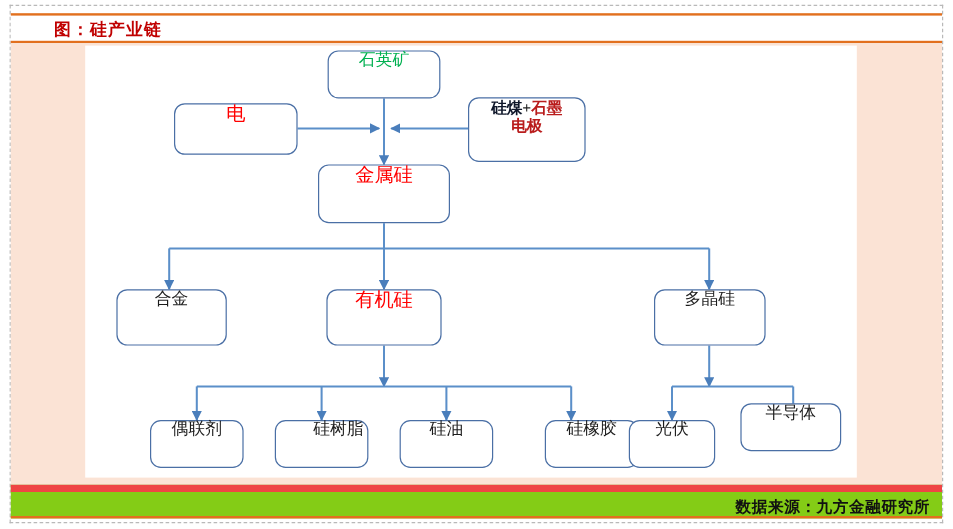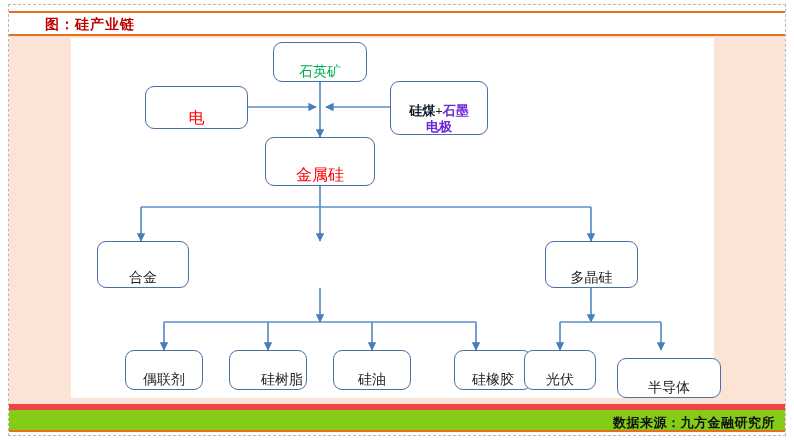--- a/index.html
+++ b/index.html
@@ -113,34 +113,34 @@
   }
 
   
   .node {
     position: absolute;
     box-sizing: border-box;
     border: 1.6px solid #4a6fa5;
     border-radius: 9px;
     background: #ffffff;
     display: flex;
-    align-items: flex-end;
+    align-items: flex-start;
     justify-content: center;
     text-align: center;
     line-height: 1.18;
     font-family: "Liberation Serif", "DejaVu Serif", serif;
     font-size: 14px;
     color: #1c1c1c;
   }
   .node.green  { color: #00b050; }
   .node.red    { color: #ff0000; }
   .node.bold   { font-weight: bold; }
   .node.big    { font-size: 16px; }
   .node .seg-green { color: #0f172a; }
-  .node .seg-red   { color: #6d28d9; }
+  .node .seg-red   { color: #b91c1c; }
   .node .seg-plus  { color: #1c1c1c; }
 </style>
 </head>
 <body>
 
 <div id="page">
 
   <div class="slide-frame"></div>
 
   <div class="header-band">
@@ -201,20 +201,23 @@
   </div>
 
   <div class="node" style="left:97px; top:241px; width:92px; height:47px;">
     <span>合金</span>
   </div>
 
   <div class="node red big" style="left:265px; top:137px; width:110px; height:49px;">
     <span>金属硅</span>
   </div>
 
+  <div class="node red big" style="left:272px; top:241px; width:96px; height:47px;">
+    <span>有机硅</span>
+  </div>
 
   <div class="node" style="left:545px; top:241px; width:93px; height:47px;">
     <span>多晶硅</span>
   </div>
 
   <div class="node" style="left:125px; top:350px; width:78px; height:40px;">
     <span>偶联剂</span>
   </div>
 
   <div class="node" style="left:229px; top:350px; width:78px; height:40px;padding-left:28px;">
@@ -226,21 +229,21 @@
   </div>
 
   <div class="node" style="left:454px; top:350px; width:78px; height:40px;">
     <span>硅橡胶</span>
   </div>
 
   <div class="node" style="left:524px; top:350px; width:72px; height:40px;">
     <span>光伏</span>
   </div>
 
-  <div class="node" style="left:617px; top:358px; width:104px; height:40px;">
+  <div class="node" style="left:617px; top:336px; width:84px; height:40px;">
     <span>半导体</span>
   </div>
 
   <div class="footer-band">
     <div class="footer-source">数据来源：九方金融研究所</div>
   </div>
 
 </div>
 
 </body></html>

